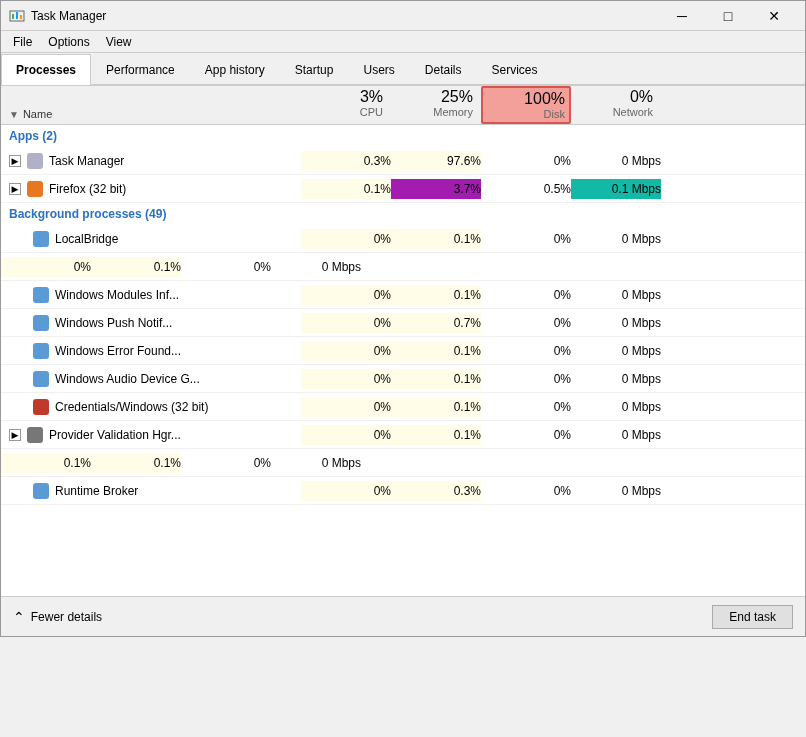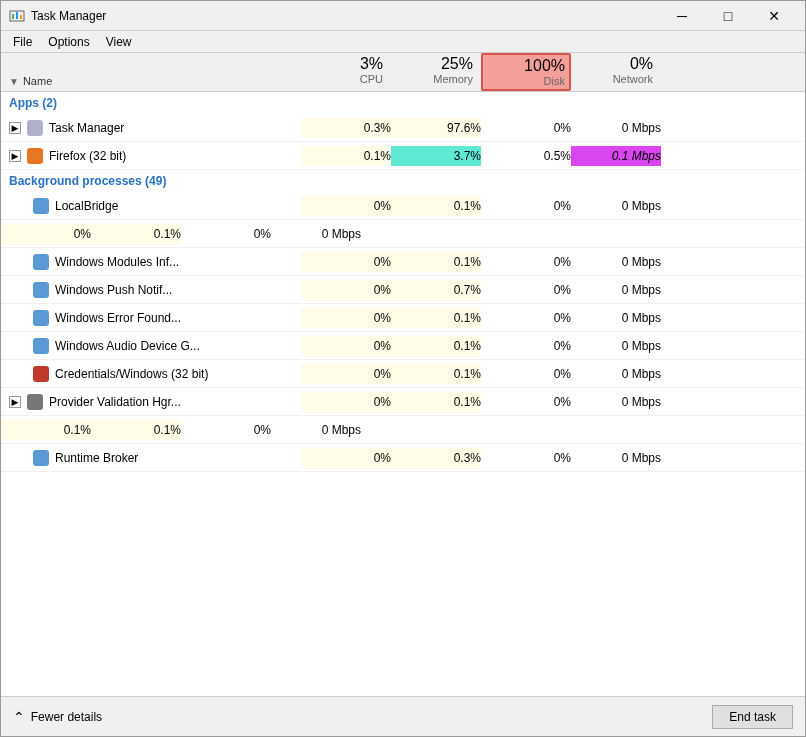--- a/index.html
+++ b/index.html
@@ -1,18 +1,18 @@
 <!DOCTYPE html>
 <html><head>
   <meta charset="utf-8">
   <style>
     * { margin: 0; padding: 0; box-sizing: border-box; }
     body { font-family: 'Segoe UI', sans-serif; font-size: 12px; background: #f0f0f0; width: 806px; height: 737px; overflow: hidden; }
 
-    .window { width: 806px; height: 737px; background: #fff; border: 1px solid #999; display: flex; flex-direction: column; }
+    .window { width: 806px; height: 637px; background: #fff; border: 1px solid #999; display: flex; flex-direction: column; }
 
     .title-bar { display: flex; align-items: center; background: #f0f0f0; height: 30px; padding: 0 8px; border-bottom: 1px solid #ccc; }
     .title-bar-icon { width: 16px; height: 16px; margin-right: 6px; }
     .title-bar-text { flex: 1; font-size: 12px; color: #000; }
     .title-bar-controls { display: flex; gap: 0; }
     .title-bar-btn { width: 46px; height: 30px; border: none; background: transparent; font-size: 14px; cursor: pointer; display: flex; align-items: center; justify-content: center; }
 
     .menu-bar { display: flex; align-items: center; height: 22px; padding: 0 4px; background: #f0f0f0; border-bottom: 1px solid #ccc; }
     .menu-item { padding: 2px 8px; font-size: 12px; cursor: pointer; }
 
@@ -73,20 +73,29 @@
       <button class="title-bar-btn close">✕</button>
     </div>
   </div>
 
   <div class="menu-bar">
     <span class="menu-item">File</span>
     <span class="menu-item">Options</span>
     <span class="menu-item">View</span>
   </div>
 
+  <div class="tab-bar">
+    <div class="tab active">Processes</div>
+    <div class="tab">Performance</div>
+    <div class="tab">App history</div>
+    <div class="tab">Startup</div>
+    <div class="tab">Users</div>
+    <div class="tab">Details</div>
+    <div class="tab">Services</div>
+  </div>
 
   <div class="content">
 
     <div class="column-header-row">
       <div class="col-name">
         <span class="sort-arrow">▼</span>
         <span>Name</span>
       </div>
       <div class="col-cpu">
         <span class="col-header-percent">3%</span>
@@ -119,23 +128,23 @@
           <div class="val-cell col-disk" style="background: rgb(255, 255, 255);">0%</div>
           <div class="val-cell col-network" style="background: rgb(255, 255, 255);">0 Mbps</div>
         </div>
         <div class="process-row">
           <div class="name-cell">
             <div class="expand-btn">▶</div>
             <div class="process-icon" style="background: rgb(232, 119, 34); border-radius: 3px;"></div>
             <span class="process-name">Firefox (32 bit)</span>
           </div>
           <div class="val-cell col-cpu" style="background: rgb(255, 253, 231);">0.1%</div>
-          <div class="val-cell col-memory" style="background: #5eead4; text-align: right;">3.7%</div>
+          <div class="val-cell col-memory" style="background: #a21caf; text-align: right;">3.7%</div>
           <div class="val-cell col-disk" style="background: rgb(255, 255, 255);">0.5%</div>
-          <div class="val-cell col-network" style="background: #d946ef; font-style: italic;">0.1 Mbps</div>
+          <div class="val-cell col-network" style="background: #14b8a6;">0.1 Mbps</div>
         </div>
         <div class="section-header">Background processes (49)</div>
         <div class="process-row">
           <div class="name-cell">
             <div style="width: 18px;"></div>
             <div class="process-icon" style="background: rgb(91, 155, 213); border-radius: 3px;"></div>
             <span class="process-name">LocalBridge</span>
           </div>
           <div class="val-cell col-cpu" style="background: rgb(255, 253, 231);">0%</div>
           <div class="val-cell col-memory" style="background: rgb(255, 253, 231);">0.1%</div>

